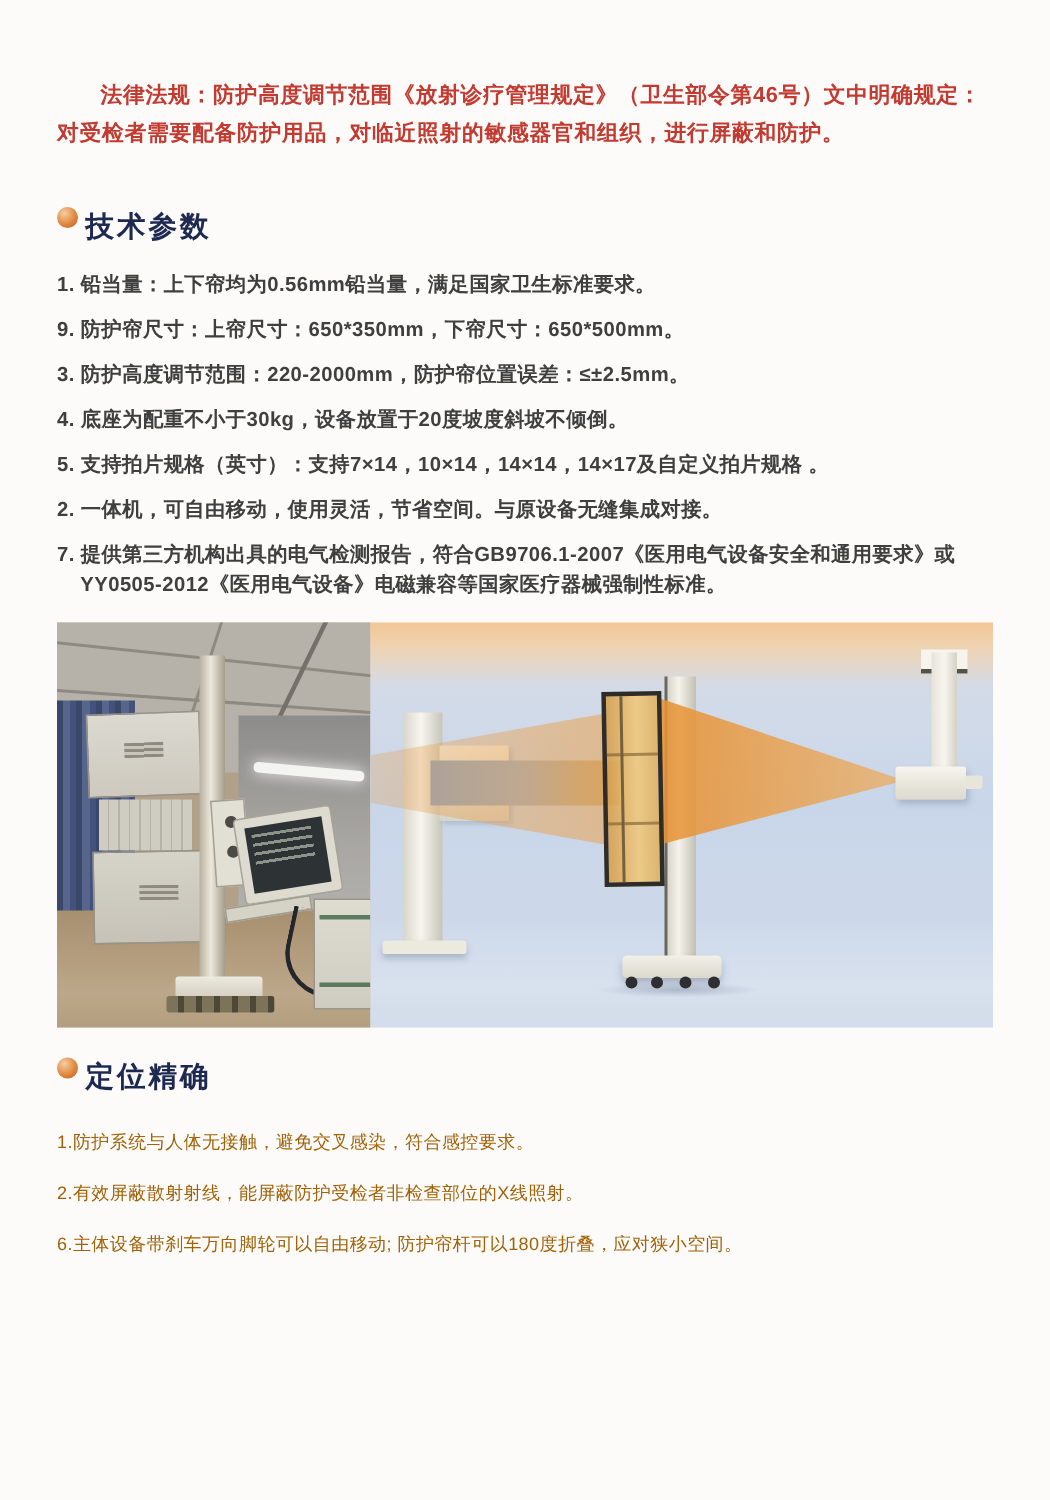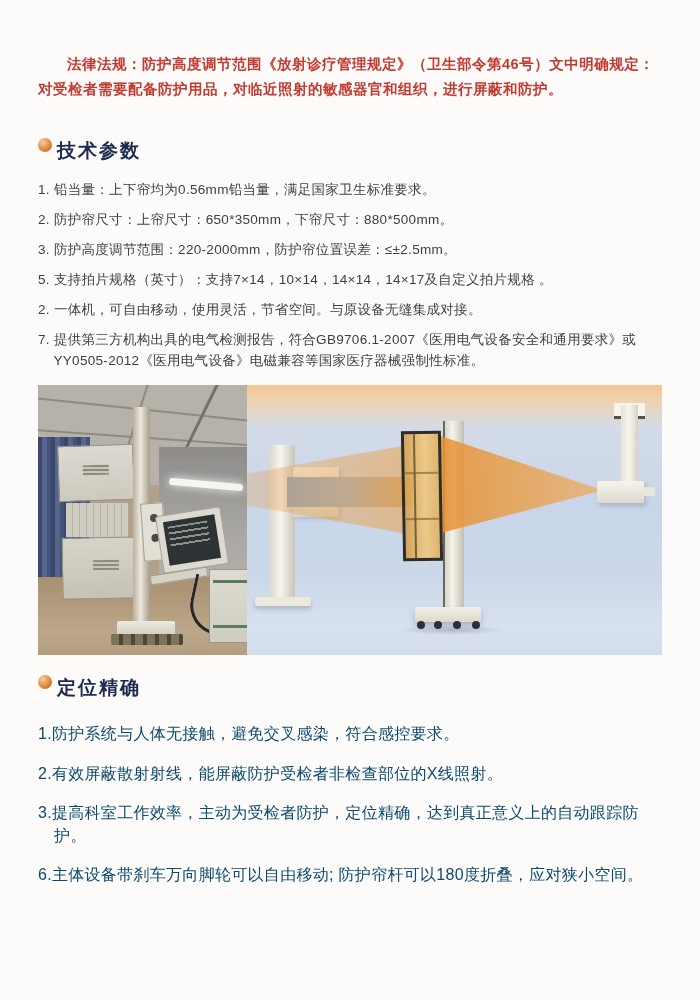--- a/index.html
+++ b/index.html
@@ -29,30 +29,30 @@
   .bullet {
     width:14px; height:14px; border-radius:50%;
     background:radial-gradient(circle at 35% 30%, #f6cda2, #e0883f 55%, #b95c1f);
     flex:0 0 auto;
   }
   .sec-title {
     font-size:19px; font-weight:bold; color:#1d2950; letter-spacing:2px;
   }
 
   
-  .tech-list { margin-top:16px; }
+  .tech-list { margin-top:16px;font-weight:bold; }
   .tech-list .li {
     font-size:13.5px; line-height:1.55; color:#3f3f3f;
     margin-bottom:9px;
     padding-left:1.15em; text-indent:-1.15em;
     letter-spacing:0.3px;
   }
   .feat-list { margin-top:22px; }
   .feat-list .li {
-    font-size:16px; line-height:1.4; color:#0c4a6e;
+    font-size:12px; line-height:1.4; color:#a16207;
     margin-bottom:17px;
     padding-left:1.0em; text-indent:-1.0em;
     letter-spacing:0.3px;
   }
 
   
   .img-row { display:flex; margin-top:14px; width:624px; height:270px; }
 
   
   .photo { position:relative; width:209px; height:270px; overflow:hidden; background:#b3a astonishing; background:#b2a188; flex:0 0 auto; }
@@ -154,22 +154,23 @@
 
   <p class="legal">法律法规：防护高度调节范围《放射诊疗管理规定》（卫生部令第46号）文中明确规定：对受检者需要配备防护用品，对临近照射的敏感器官和组织，进行屏蔽和防护。</p>
 
   <div class="sec-header first">
     <span class="bullet"></span>
     <span class="sec-title">技术参数</span>
   </div>
 
   <div class="tech-list">
     <div class="li">1. 铅当量：上下帘均为0.56mm铅当量，满足国家卫生标准要求。</div>
-    <div class="li">2. 防护帘尺寸：上帘尺寸：650*350mm，下帘尺寸：880*500mm。</div>
+    <div class="li">9. 防护帘尺寸：上帘尺寸：650*350mm，下帘尺寸：650*500mm。</div>
     <div class="li">3. 防护高度调节范围：220-2000mm，防护帘位置误差：≤±2.5mm。</div>
+    <div class="li">4. 底座为配重不小于30kg，设备放置于20度坡度斜坡不倾倒。</div>
     <div class="li">5. 支持拍片规格（英寸）：支持7×14，10×14，14×14，14×17及自定义拍片规格 。</div>
     <div class="li">2. 一体机，可自由移动，使用灵活，节省空间。与原设备无缝集成对接。</div>
     <div class="li">7. 提供第三方机构出具的电气检测报告，符合GB9706.1-2007《医用电气设备安全和通用要求》或YY0505-2012《医用电气设备》电磁兼容等国家医疗器械强制性标准。</div>
   </div>
 
   <div class="img-row">
 
     <div class="photo">
       <div class="ph-ceiling"></div>
       <div class="ph-ceil-line ph-ceil-l1"></div>
@@ -235,17 +236,16 @@
   </div>
 
   <div class="sec-header second">
     <span class="bullet"></span>
     <span class="sec-title">定位精确</span>
   </div>
 
   <div class="feat-list">
     <div class="li">1.防护系统与人体无接触，避免交叉感染，符合感控要求。</div>
     <div class="li">2.有效屏蔽散射射线，能屏蔽防护受检者非检查部位的X线照射。</div>
-    <div class="li">3.提高科室工作效率，主动为受检者防护，定位精确，达到真正意义上的自动跟踪防护。</div>
     <div class="li">6.主体设备带刹车万向脚轮可以自由移动; 防护帘杆可以180度折叠，应对狭小空间。</div>
   </div>
 
 </div>
 
 </body></html>

